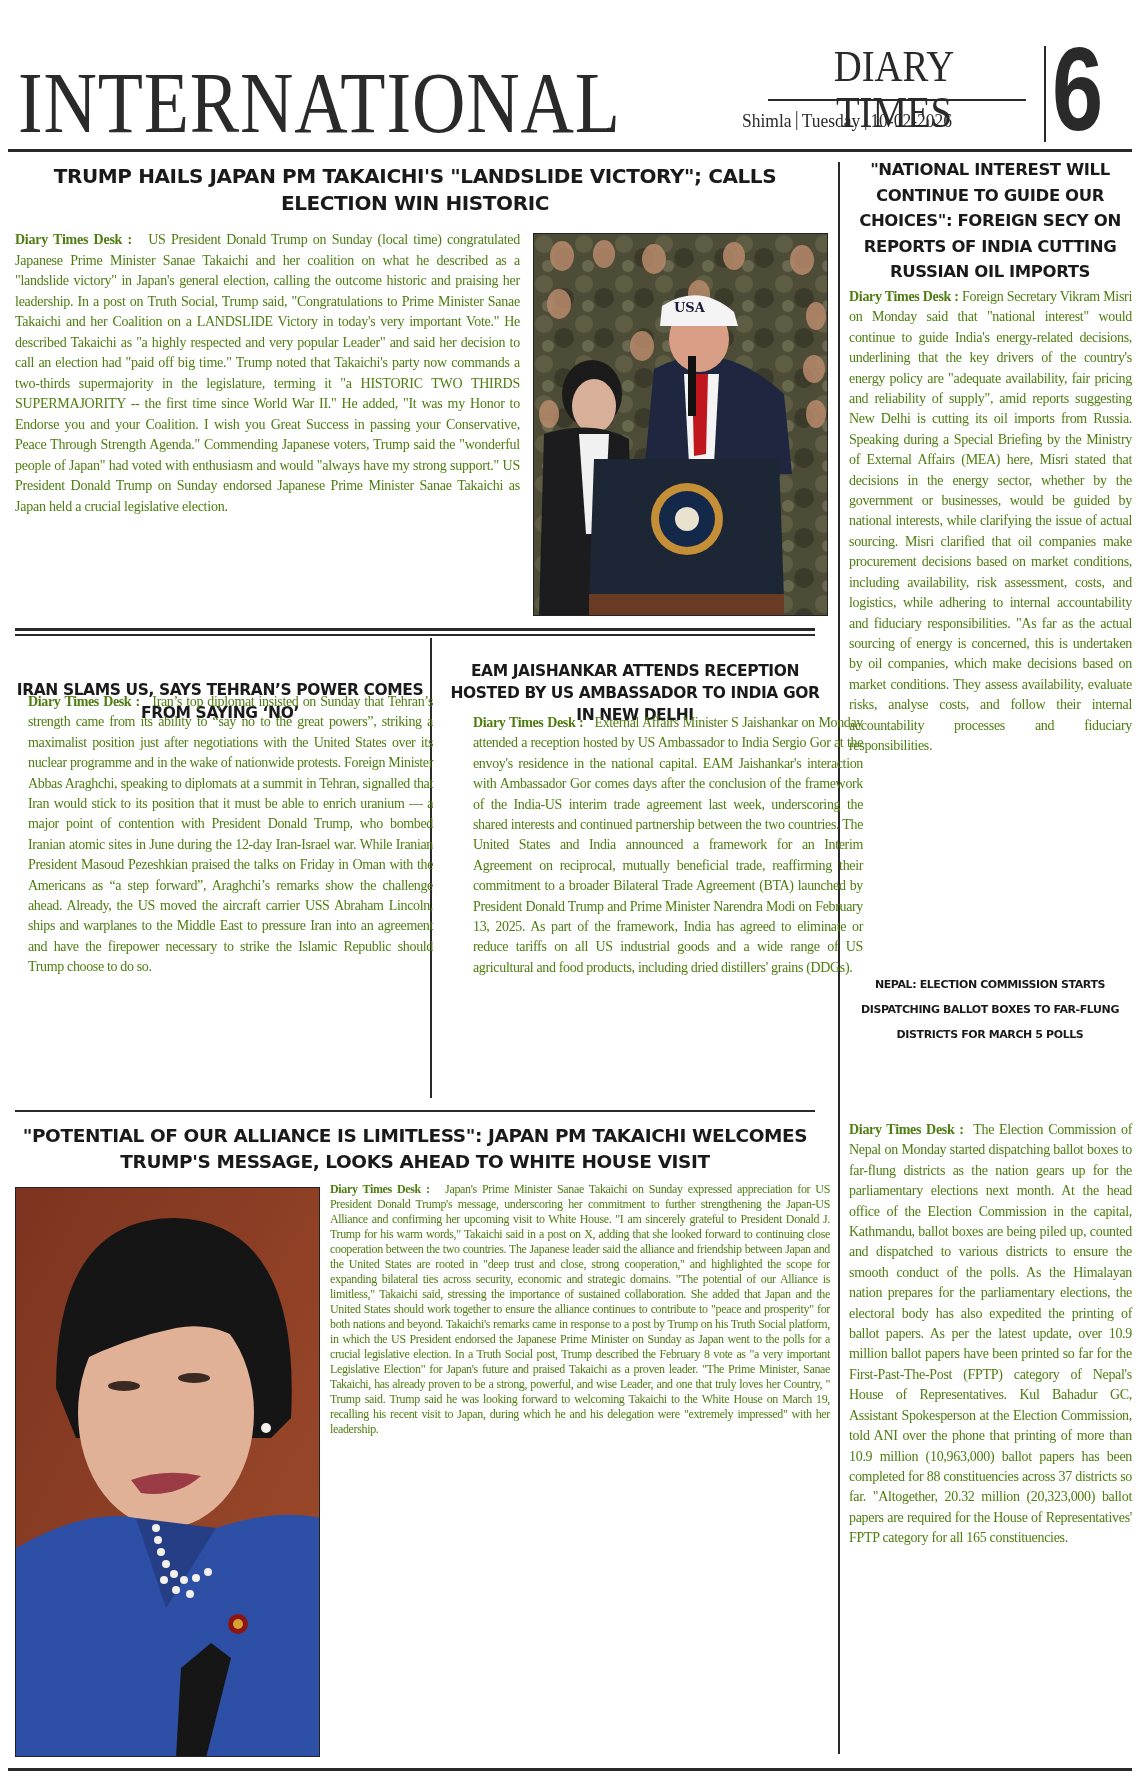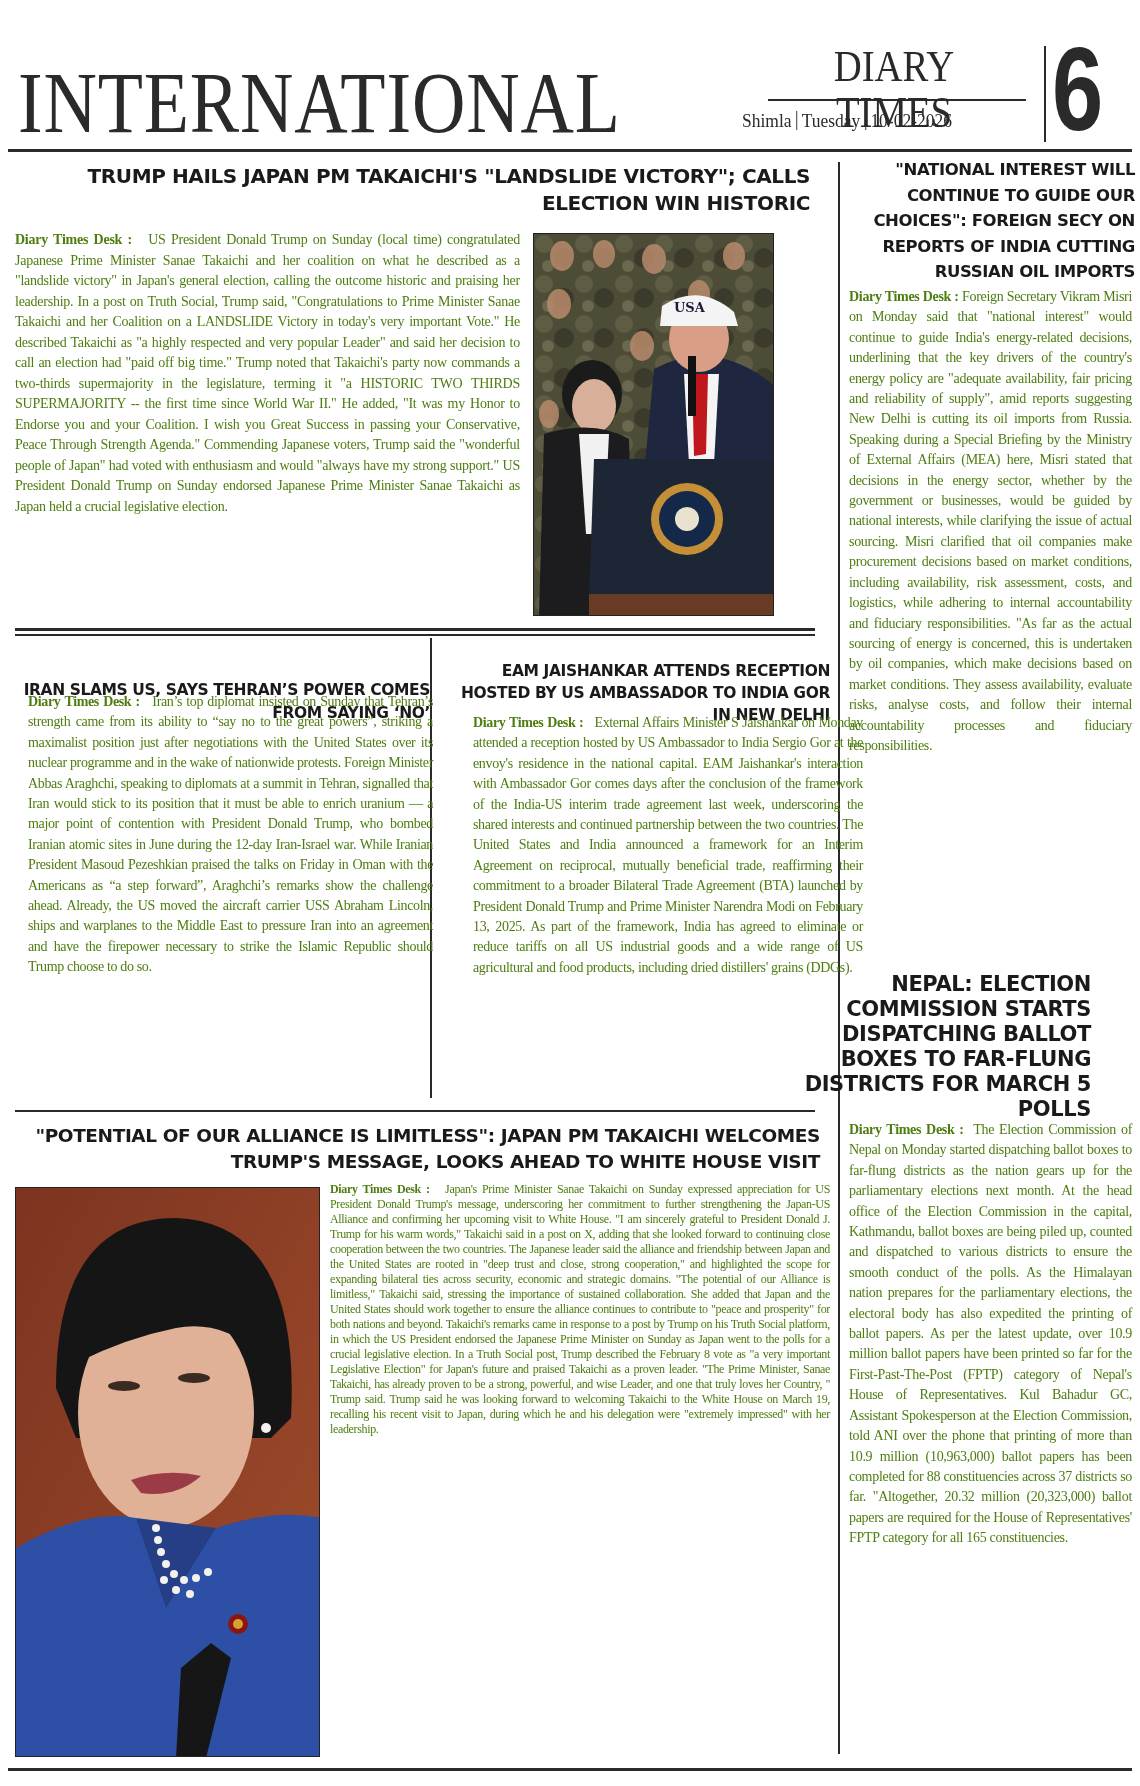--- a/index.html
+++ b/index.html
@@ -30,43 +30,43 @@
     position: absolute; left: 1052px; top: 30px;
     font-family: "Liberation Sans", sans-serif; font-weight: bold;
     font-size: 118px; line-height: 118px; color: #2a2a2a;
     transform: scaleX(0.78); transform-origin: left top;
   }
   .top-rule { position: absolute; left: 8px; top: 149px; width: 1124px; height: 3px; background: #2a2a2a; }
 
   
   .headline {
     font-family: "DejaVu Sans", sans-serif; font-weight: bold; text-transform: uppercase;
-    text-align: right; color: #1a1a1a; letter-spacing: -0.4px;
+    text-align: center; color: #1a1a1a; letter-spacing: -0.4px;
   }
   .body {
     font-family: Liberation Serif, serif; color: #4d7c0f;
     text-align: justify; hyphens: none;
   }
   .body .dateline-lead { font-weight: bold; }
 
   .rule { position: absolute; background: #2a2a2a; }
 
   
   #a1-headline { position: absolute; left: 20px; top: 163px; width: 790px; font-size: 20px; line-height: 27px; }
   #a1-body { position: absolute; left: 15px; top: 230px; width: 505px; font-size: 14px; line-height: 20.5px; letter-spacing: -0.25px; }
 
   .photo { position: absolute; overflow: hidden; border: 1px solid #222; }
-  #photo1 { left: 533px; top: 233px; width: 241px; height: 383px; background: #4b4a35; }
+  #photo1 { left: 533px; top: 233px; width: 295px; height: 383px; background: #4b4a35; }
   #photo2 { left: 15px; top: 1187px; width: 305px; height: 570px; background: #8a3f25; }
 
   
   #right-vline { left: 838px; top: 162px; width: 2px; height: 1592px; }
   #a2-headline { position: absolute; left: 845px; top: 157px; width: 290px; font-size: 16.5px; line-height: 25.5px; }
   #a2-body { position: absolute; left: 849px; top: 287px; width: 283px; font-size: 14px; line-height: 20.4px; letter-spacing: -0.3px; }
-  #a3-headline { position: absolute; left: 801px; top: 972px; width: 290px; font-size: 21px; line-height: 25px; }
+  #a3-headline { position: absolute; left: 845px; top: 972px; width: 290px; font-size: 11px; line-height: 25px; }
   #a3-body { position: absolute; left: 849px; top: 1104px; width: 283px; font-size: 14px; line-height: 20.4px; letter-spacing: -0.3px; margin-top: 16px; }
 
   
   #mid-rule-1 { left: 15px; top: 628px; width: 800px; height: 3px; }
   #mid-rule-2 { left: 15px; top: 634px; width: 800px; height: 2px; }
   #mid-vline { left: 430px; top: 638px; width: 2px; height: 460px; }
   #a4-headline { position: absolute; left: 10px; top: 679px; width: 420px; font-size: 15.5px; line-height: 23px; }
   #a4-body { position: absolute; left: 28px; top: 692px; width: 405px; font-size: 14px; line-height: 20.4px; letter-spacing: -0.35px; }
   #a5-headline { position: absolute; left: 440px; top: 636px; width: 390px; font-size: 15.5px; line-height: 22px; margin-top: 24px; }
   #a5-body { position: absolute; left: 440px; top: 713px; width: 390px; font-size: 14px; line-height: 20.4px; letter-spacing: -0.35px; margin-left: 33px; }

